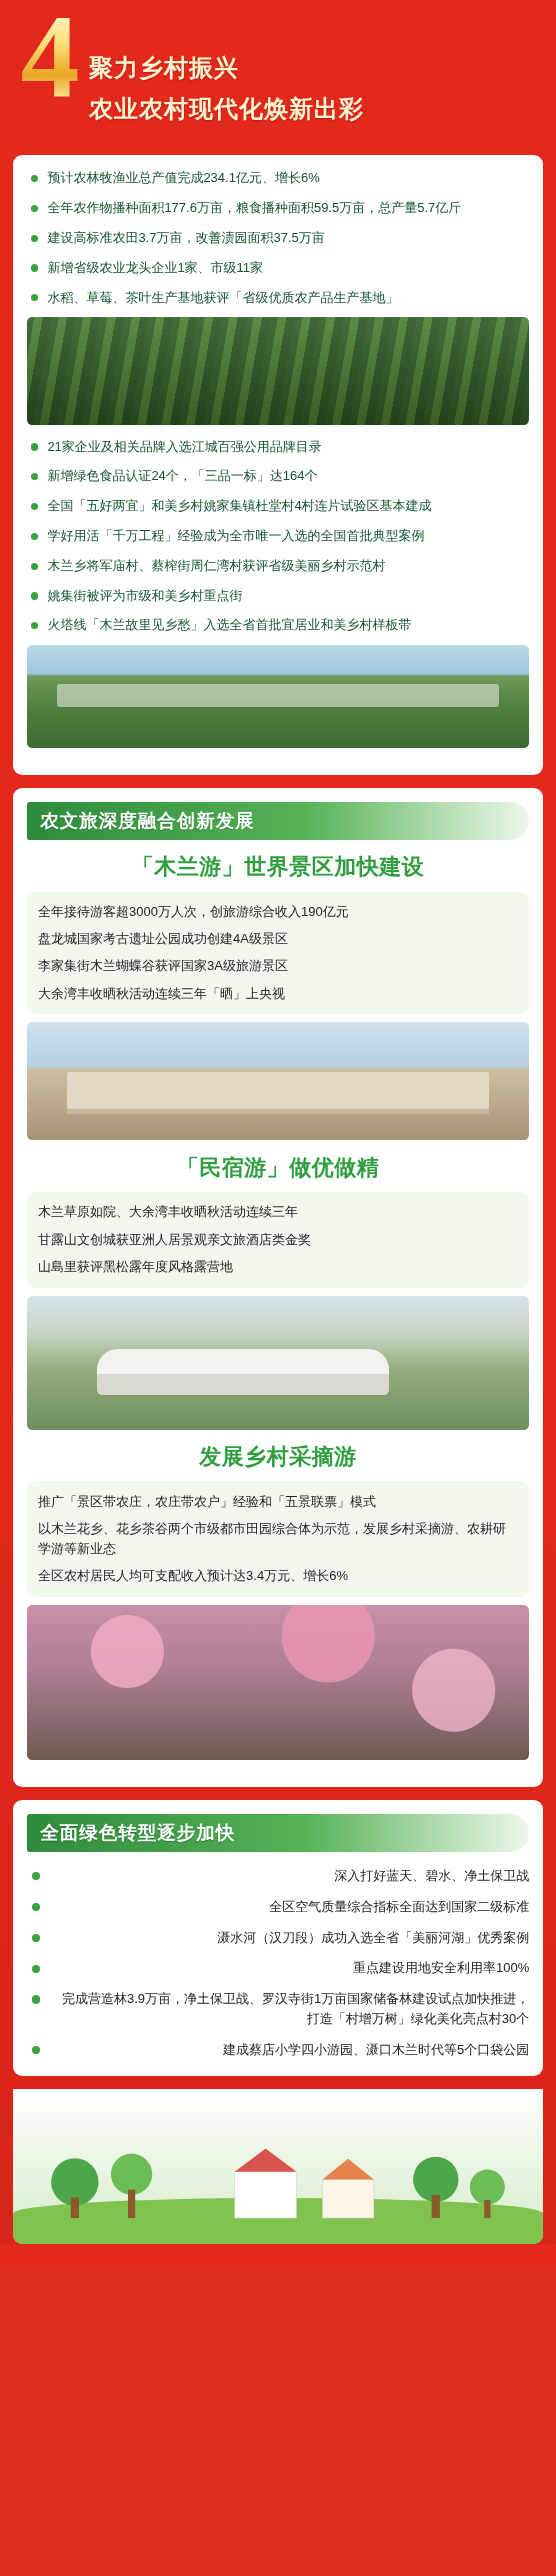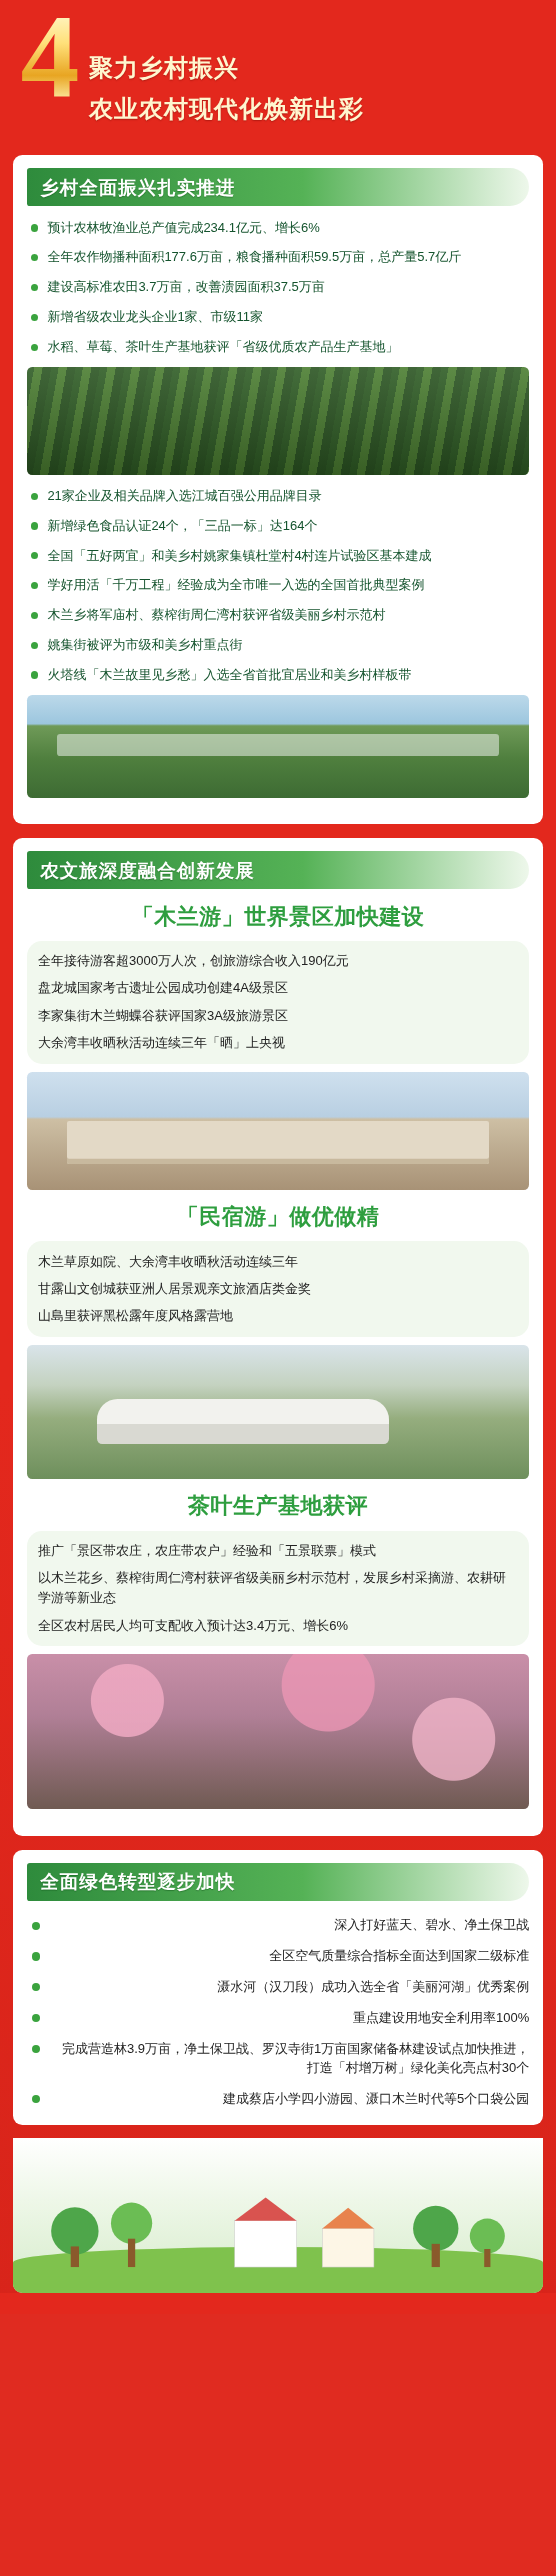--- a/index.html
+++ b/index.html
@@ -178,21 +178,21 @@
     font-weight: bold;
     color: #2e9e3f;
     margin: 12.4px 0 9.3px 0;
     font-family: "Liberation Serif", serif;
     letter-spacing: 0.5px;
   }
 
   
   .panel {
     background: #f1f8ee;
-    border-radius: 15px;
+    border-radius: 9px;
     padding: 10.3px 11.3px;
     font-size: 13px;
     line-height: 1.55;
     margin-bottom: 8.2px;
   }
   .panel p { margin-bottom: 7.2px; }
   .panel p:last-child { margin-bottom: 0; }
 
   
   .green-list {
@@ -244,24 +244,20 @@
   <div class="header">
     <div class="big-four">4</div>
     <div class="header-titles">
       <div class="line">聚力乡村振兴</div>
       <div class="line">农业农村现代化焕新出彩</div>
     </div>
   </div>
 
   <div class="card">
 
-    <div class="section-banner">
-      <div class="bg"></div>
-      <div class="txt">乡村全面振兴扎实推进</div>
-    </div>
 
     <ul class="bullets">
       <li>预计农林牧渔业总产值完成234.1亿元、增长6%</li>
       <li>全年农作物播种面积177.6万亩，粮食播种面积59.5万亩，总产量5.7亿斤</li>
       <li>建设高标准农田3.7万亩，改善渍园面积37.5万亩</li>
       <li>新增省级农业龙头企业1家、市级11家</li>
       <li>水稻、草莓、茶叶生产基地获评「省级优质农产品生产基地」</li>
     </ul>
 
     <div class="photo photo-tea"></div>
@@ -296,24 +292,24 @@
     <div class="photo photo-museum"></div>
 
     <div class="sub-title">「民宿游」做优做精</div>
     <div class="panel">
       <p>木兰草原如院、大余湾丰收晒秋活动连续三年</p>
       <p>甘露山文创城获亚洲人居景观亲文旅酒店类金奖</p>
       <p>山島里获评黑松露年度风格露营地</p>
     </div>
     <div class="photo photo-camper"></div>
 
-    <div class="sub-title">茶叶生产基地获评</div>
+    <div class="sub-title">发展乡村采摘游</div>
     <div class="panel">
       <p>推广「景区带农庄，农庄带农户」经验和「五景联票」模式</p>
-      <p>以木兰花乡、蔡榨街周仁湾村获评省级美丽乡村示范村，发展乡村采摘游、农耕研学游等新业态</p>
+      <p>以木兰花乡、花乡茶谷两个市级都市田园综合体为示范，发展乡村采摘游、农耕研学游等新业态</p>
       <p>全区农村居民人均可支配收入预计达3.4万元、增长6%</p>
     </div>
     <div class="photo photo-blossom"></div>
   </div>
 
   <div class="card" style="padding-bottom:5.2px;text-align:right;">
 
     <div class="section-banner">
       <div class="bg"></div>
       <div class="txt">全面绿色转型逐步加快</div>

